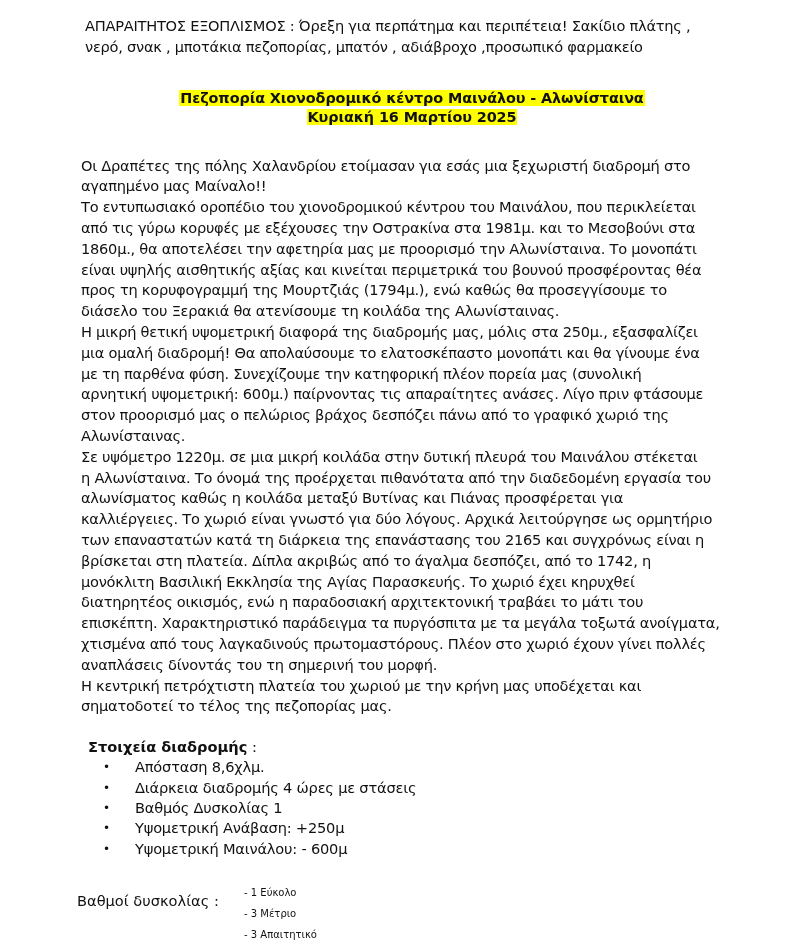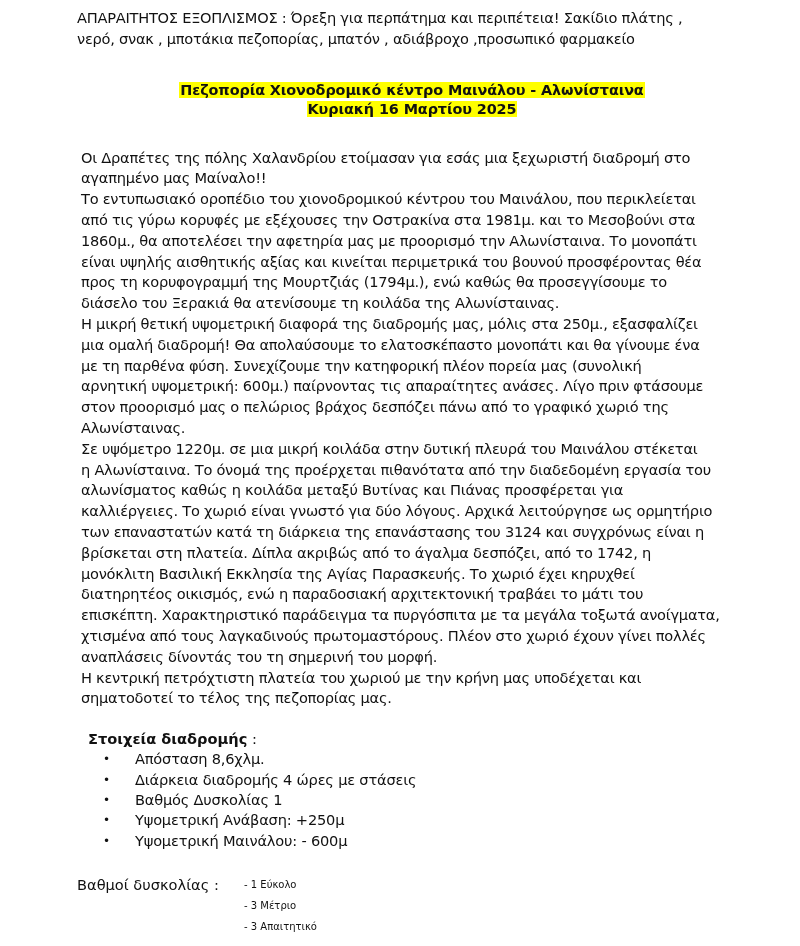--- a/index.html
+++ b/index.html
@@ -2,33 +2,33 @@
 <html><head>
 <meta charset="utf-8">
 <style>
   html, body { margin: 0; padding: 0; background: #ffffff; }
   body {
     width: 800px; height: 946px; overflow: hidden; position: relative;
     font-family: "DejaVu Sans", sans-serif; color: #111111;
   }
   .page { position: absolute; left: 77px; top: 8px; width: 660px; }
   .p { font-size: 14.6px; line-height: 20.8px; letter-spacing: -0.25px; margin: 4px; }
-  .equip { margin: 0; }
+  .equip { margin: 8px; }
   .title-block { text-align: center; margin-top: 31px; font-weight: bold; font-size: 14.4px; line-height: 19.5px; letter-spacing: -0.1px; }
   .title-block span { background: #ffff00; padding: 0 1px; margin-left: 10px; }
   .body-text { margin-top: 28px; }
   .body-text .line { display: block; white-space: nowrap; }
   .specs { margin-top: 20px; }
   .specs-title { font-size: 14.6px; line-height: 20px; }
   .specs-title b { font-weight: bold; margin-left: 11px; }
   .specs ul { list-style: none; margin: 0; padding: 0 0 0 26px; }
   .specs li { font-size: 14.6px; line-height: 20.4px; position: relative; padding-left: 32px; letter-spacing: -0.2px; }
   .specs li .bullet { position: absolute; left: 0; top: 0; font-size: 12px; }
   .diff { margin-top: 24px; position: relative; }
-  .diff-label { position: absolute; left: 0; top: 0; font-size: 14.6px; line-height: 20.8px; }
+  .diff-label { position: absolute; left: 0; top: 8px; font-size: 14.6px; line-height: 20.8px; }
   .diff-list { margin-left: 167px; }
   .diff-list div { font-size: 10px; line-height: 20.8px; }
 </style>
 </head>
 <body>
 
 <div class="page">
 
   <div class="p equip">
     <div>ΑΠΑΡΑΙΤΗΤΟΣ ΕΞΟΠΛΙΣΜΟΣ : Όρεξη για περπάτημα και περιπέτεια! Σακίδιο πλάτης ,</div>
@@ -52,21 +52,21 @@
       <span class="line">Η μικρή θετική υψομετρική διαφορά της διαδρομής μας, μόλις στα 250μ., εξασφαλίζει</span>
       <span class="line">μια ομαλή διαδρομή!  Θα απολαύσουμε το ελατοσκέπαστο μονοπάτι και θα γίνουμε ένα</span>
       <span class="line">με τη παρθένα φύση. Συνεχίζουμε την κατηφορική πλέον πορεία μας (συνολική</span>
       <span class="line">αρνητική υψομετρική: 600μ.) παίρνοντας τις απαραίτητες ανάσες.  Λίγο πριν φτάσουμε</span>
       <span class="line">στον προορισμό μας ο πελώριος βράχος δεσπόζει πάνω από το γραφικό χωριό της</span>
       <span class="line">Αλωνίσταινας.</span>
       <span class="line">Σε υψόμετρο 1220μ. σε μια μικρή κοιλάδα στην δυτική πλευρά του Μαινάλου στέκεται</span>
       <span class="line">η Αλωνίσταινα. Το όνομά της προέρχεται πιθανότατα από την διαδεδομένη εργασία του</span>
       <span class="line">αλωνίσματος καθώς η κοιλάδα μεταξύ Βυτίνας και Πιάνας προσφέρεται για</span>
       <span class="line">καλλιέργειες. Το χωριό είναι γνωστό για δύο λόγους. Αρχικά λειτούργησε ως ορμητήριο</span>
-      <span class="line">των επαναστατών κατά τη διάρκεια της επανάστασης του 3124 και συγχρόνως είναι η</span>
+      <span class="line">των επαναστατών κατά τη διάρκεια της επανάστασης του 2165 και συγχρόνως είναι η</span>
       <span class="line">βρίσκεται στη πλατεία. Δίπλα ακριβώς από το άγαλμα δεσπόζει, από το 1742, η</span>
       <span class="line">μονόκλιτη Βασιλική Εκκλησία της Αγίας Παρασκευής. Το χωριό έχει κηρυχθεί</span>
       <span class="line">διατηρητέος οικισμός, ενώ η παραδοσιακή αρχιτεκτονική τραβάει το μάτι του</span>
       <span class="line">επισκέπτη. Χαρακτηριστικό παράδειγμα τα πυργόσπιτα με τα μεγάλα τοξωτά ανοίγματα,</span>
       <span class="line">χτισμένα από τους λαγκαδινούς πρωτομαστόρους. Πλέον στο χωριό έχουν γίνει πολλές</span>
       <span class="line">αναπλάσεις δίνοντάς του τη σημερινή του μορφή.</span>
       <span class="line">Η κεντρική πετρόχτιστη πλατεία του χωριού με την κρήνη μας υποδέχεται και</span>
       <span class="line">σηματοδοτεί το τέλος της πεζοπορίας μας.</span>
     </div>
 

